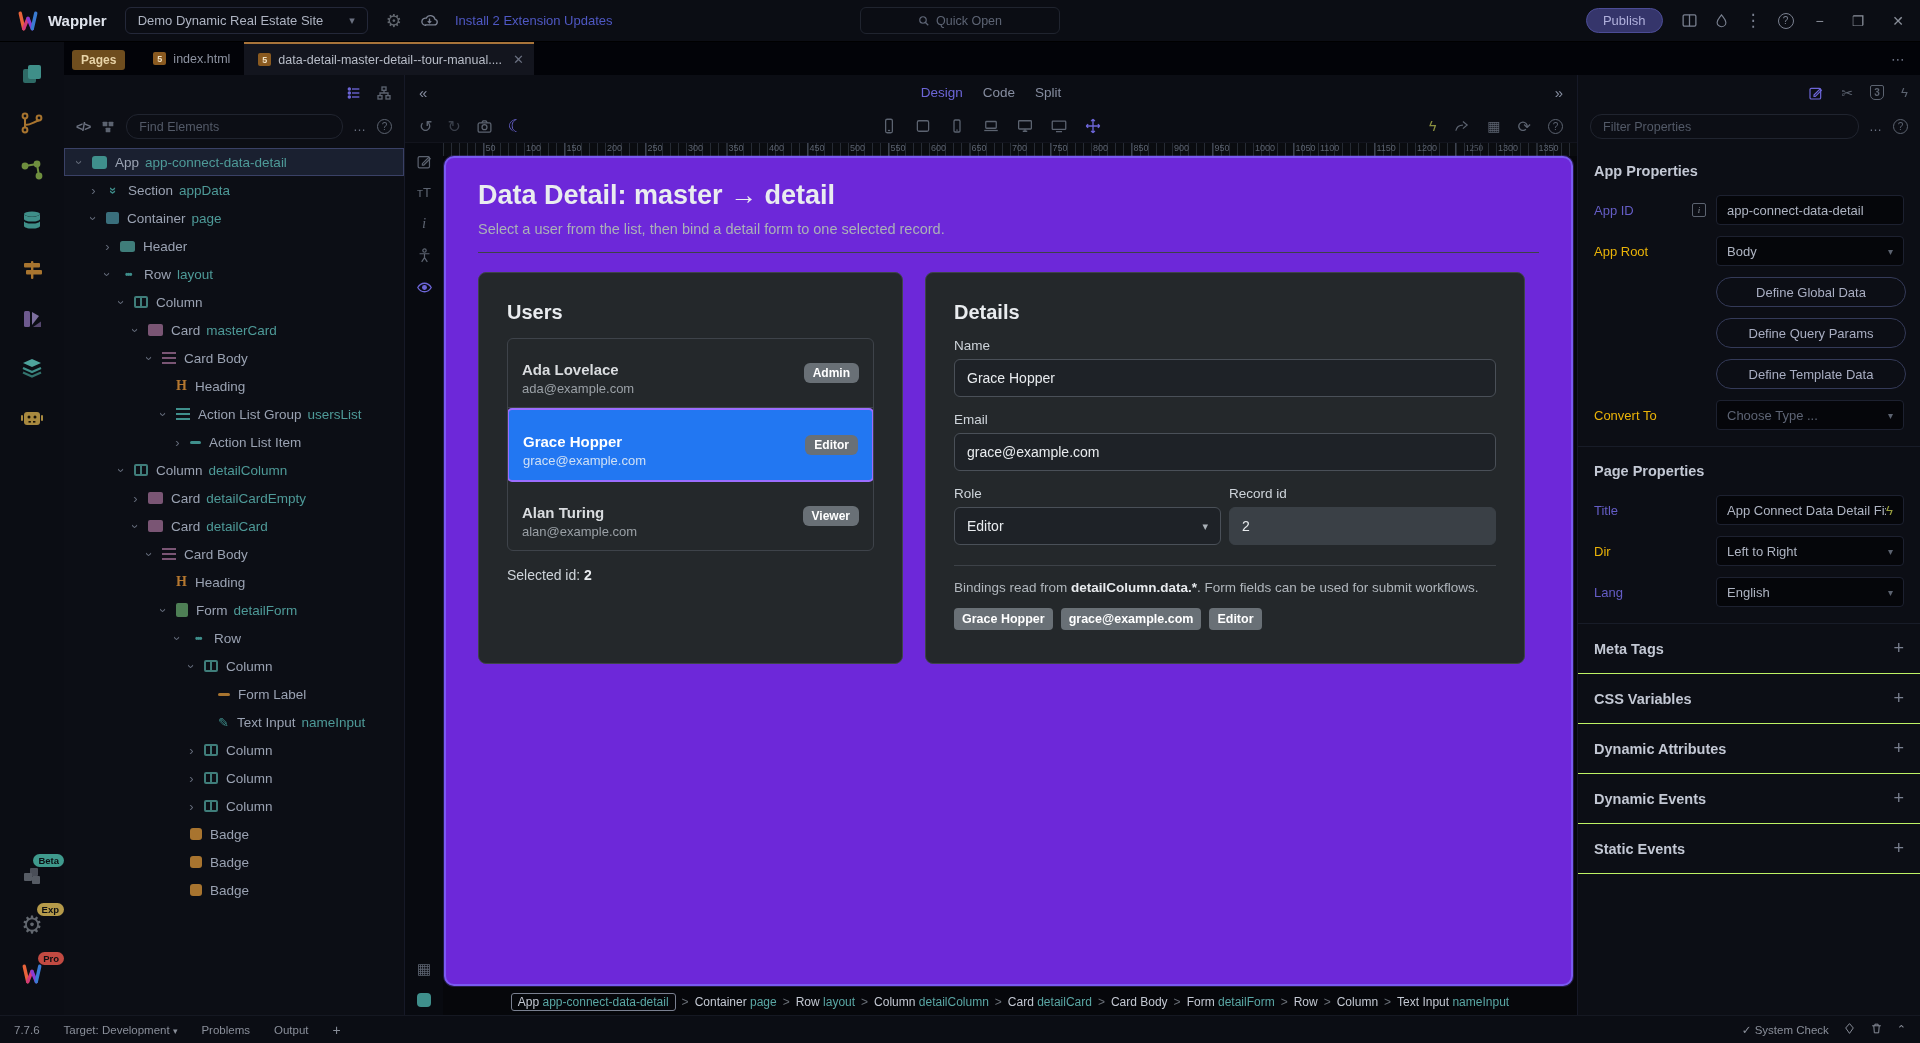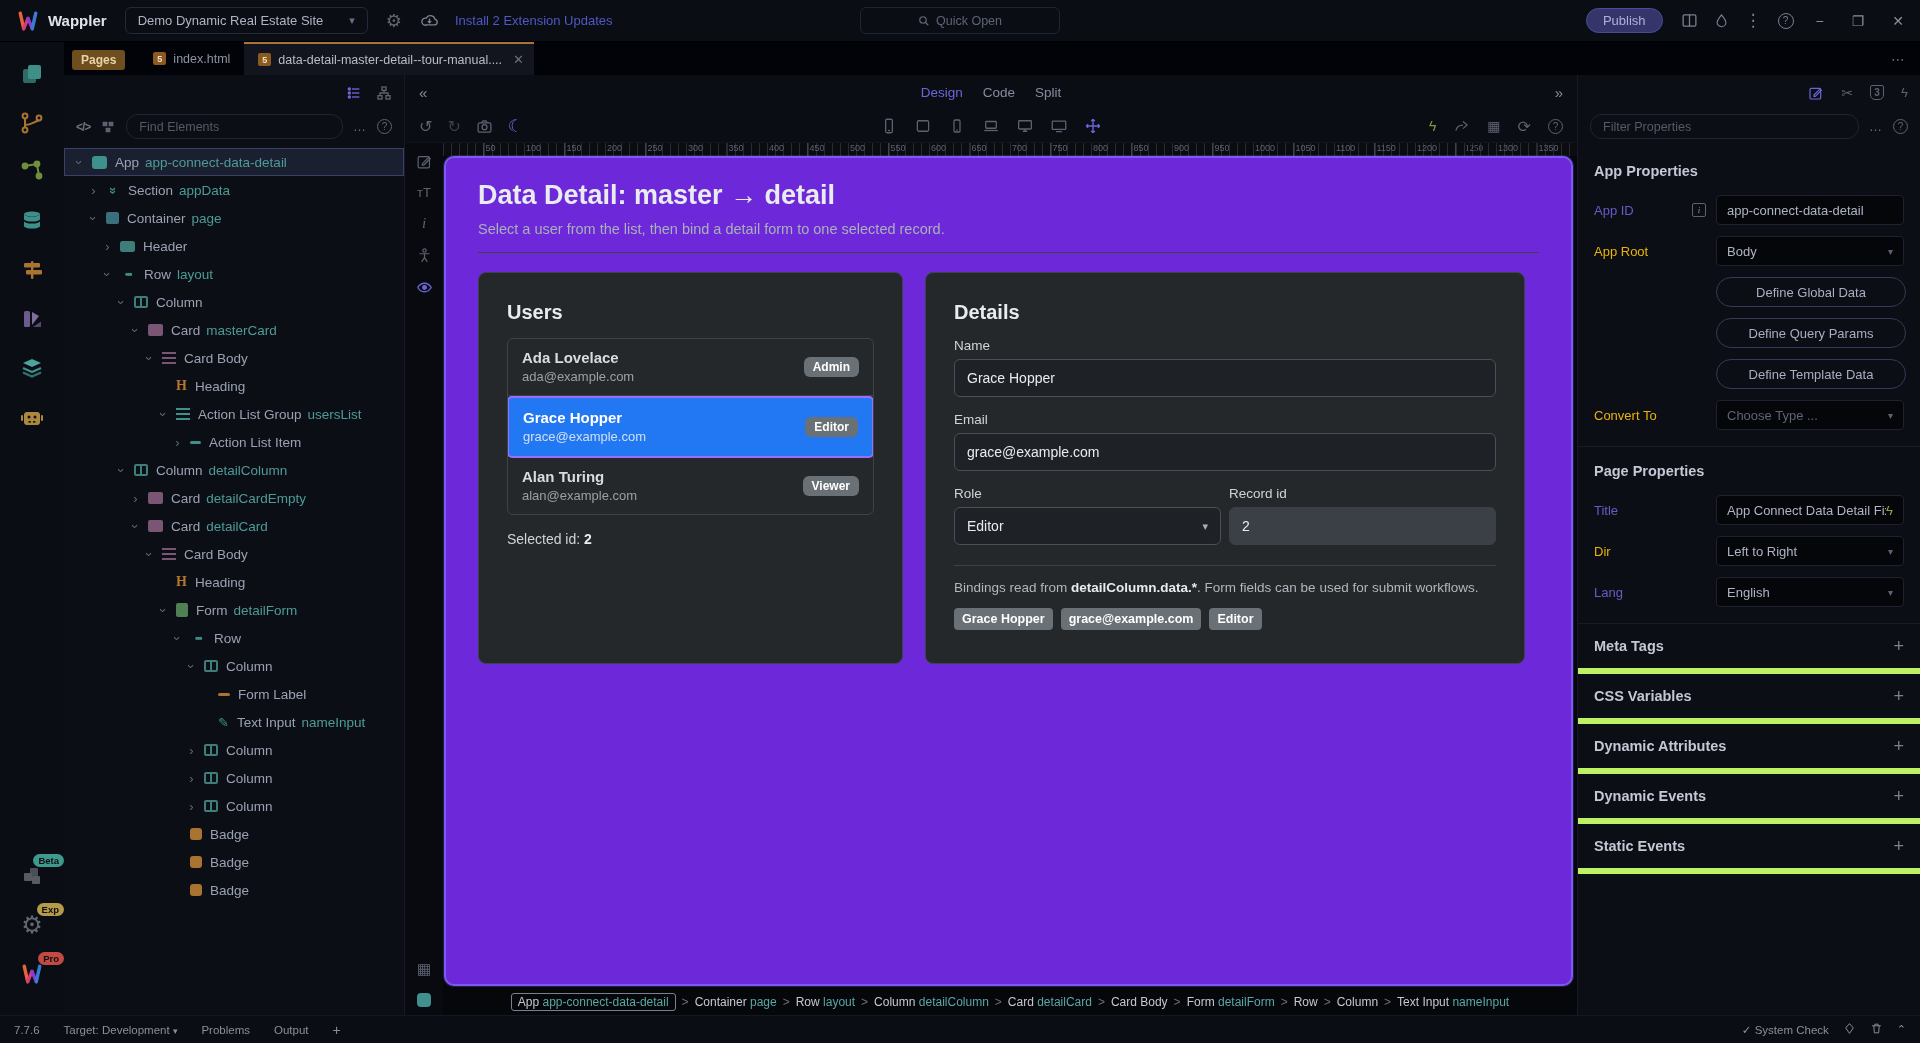--- a/index.html
+++ b/index.html
@@ -118,21 +118,21 @@
   .pv-hr { border:none; border-top:1px solid #3d4248; margin-bottom:19px; }
   .cards { display:flex; gap:22px; align-items:stretch; }
   .pcard { border:1px solid #3e434a; border-radius:8px; padding:28px; min-height:392px; background:#24282b; }
   .users-card { width:425px; flex:none; }
   .details-card { width:600px; flex:none; }
   .pcard-title { font-size:20px; font-weight:600; color:#e9ecef; margin-bottom:14px; }
   .ulist { list-style:none; border:1px solid #3e434a; border-radius:6px; overflow:hidden; }
   .user-item { display:flex; align-items:center; justify-content:space-between; padding:9px 14px; border-bottom:1px solid #3e434a; }
   .user-item:last-child { border-bottom:none; }
   .user-item.sel { background:#2277f2; border:2px solid #9b6dff; border-radius:5px; margin:0 -1px; padding:10px 14px; }
-  .u-name { font-size:15px; font-weight:700; color:#d9dcdf; line-height:20px; }
+  .u-name { font-size:15px; font-weight:700; color:#d9dcdf; line-height:20px;margin-top:12px; }
   .u-email { font-size:13px; color:#9aa0a6; line-height:18px; }
   .user-item.sel .u-name { color:#fff; }
   .user-item.sel .u-email { color:#cfe0f5; }
   .u-badge, .d-badge { background:#697076; color:#fff; font-size:12px; font-weight:700; padding:3px 9px; border-radius:6px; }
   .sel-id { margin-top:16px; font-size:14px; color:#ced4da; }
   .sel-id b { color:#e9ecef; }
   .f-label { font-size:13.5px; color:#ced4da; margin-bottom:6px; }
   .f-input { width:100%; height:38px; background:#1e2227; border:1px solid #4a5058; border-radius:6px; color:#e9ecef; font-size:14px; padding:0 12px; margin-bottom:15px; outline:none; font-family:inherit; }
   .f-row { display:flex; gap:8px; }
   .f-col { flex:1; }
@@ -159,21 +159,21 @@
   .plabel.dyn { color:#655dc6; }
   .info-chip { width:14px; height:14px; border:1px solid #5c6370; border-radius:2px; color:#8a9098; font-size:9px; display:inline-flex; align-items:center; justify-content:center; font-style:italic; font-family:"Liberation Serif",serif; }
   .pctrl { flex:1; height:30px; background:#05060a; border:1px solid #1d2130; border-radius:4px; color:#aeb4c2; font-size:13px; padding:0 10px; display:flex; align-items:center; justify-content:space-between; min-width:0; }
   .pctrl input { background:transparent; border:none; outline:none; color:#aeb4c2; font-size:13px; width:100%; font-family:inherit; }
   .pctrl .caret { color:#5c6370; font-size:10px; }
   .pctrl .bolt { color:#9aa03f; font-size:13px; }
   .pctrl.muted { color:#5d6474; }
   .define-row { margin:0 0 11px 122px; }
   .define-btn { width:190px; height:30px; border:1px solid #343a58; background:transparent; border-radius:15px; color:#a9aec2; font-size:13px; font-family:inherit; }
   .rp-div { border:none; border-top:1px solid #181c28; margin:16px -16px 16px; }
-  .psec { height:50px; display:flex; align-items:center; justify-content:space-between; border-bottom:6px solid #bef264; margin:0 -16px; padding:0 16px; }
+  .psec { height:50px; display:flex; align-items:center; justify-content:space-between; border-bottom:1px solid #bef264; margin:0 -16px; padding:0 16px; }
   .psec-title { font-size:14.5px; font-weight:700; color:#c3c8d4; }
   .plus { color:#7a8090; font-size:18px; }
 
   
   .statusbar { height:28px; flex:none; background:#0b0d14; border-top:1px solid #151822; display:flex; align-items:center; padding:0 14px; font-size:11.5px; color:#8a8f9a; gap:24px; }
   .sb-right { margin-left:auto; display:flex; align-items:center; gap:14px; }
   .sb-ic svg { width:13px; height:13px; }
 </style>
 </head>
 <body>
@@ -647,21 +647,21 @@
                   <span class="rlabel" style="left: 488px;">600</span>
                   <span class="rlabel" style="left: 528.5px;">650</span>
                   <span class="rlabel" style="left: 569px;">700</span>
                   <span class="rlabel" style="left: 609.5px;">750</span>
                   <span class="rlabel" style="left: 650px;">800</span>
                   <span class="rlabel" style="left: 690.5px;">850</span>
                   <span class="rlabel" style="left: 731px;">900</span>
                   <span class="rlabel" style="left: 771.5px;">950</span>
                   <span class="rlabel" style="left: 812px;">1000</span>
                   <span class="rlabel" style="left: 852.5px;">1050</span>
-                  <span class="rlabel" style="left: 893px;">1100</span>
+                  <span class="rlabel" style="left: 865px; padding-left: 12px;">1100</span>
                   <span class="rlabel" style="left: 933.5px;">1150</span>
                   <span class="rlabel" style="left: 974px;">1200</span>
                   <span class="rlabel" style="left: 1022px; font-family: Liberation Serif, serif;">1250</span>
                   <span class="rlabel" style="left: 1055px;">1300</span>
                   <span class="rlabel" style="left: 1095.5px;">1350</span>
                 </div>
               <div class="viewport">
 
                 <div class="app-frame">
                   <div class="pv-h1">Data Detail: master → detail</div>

